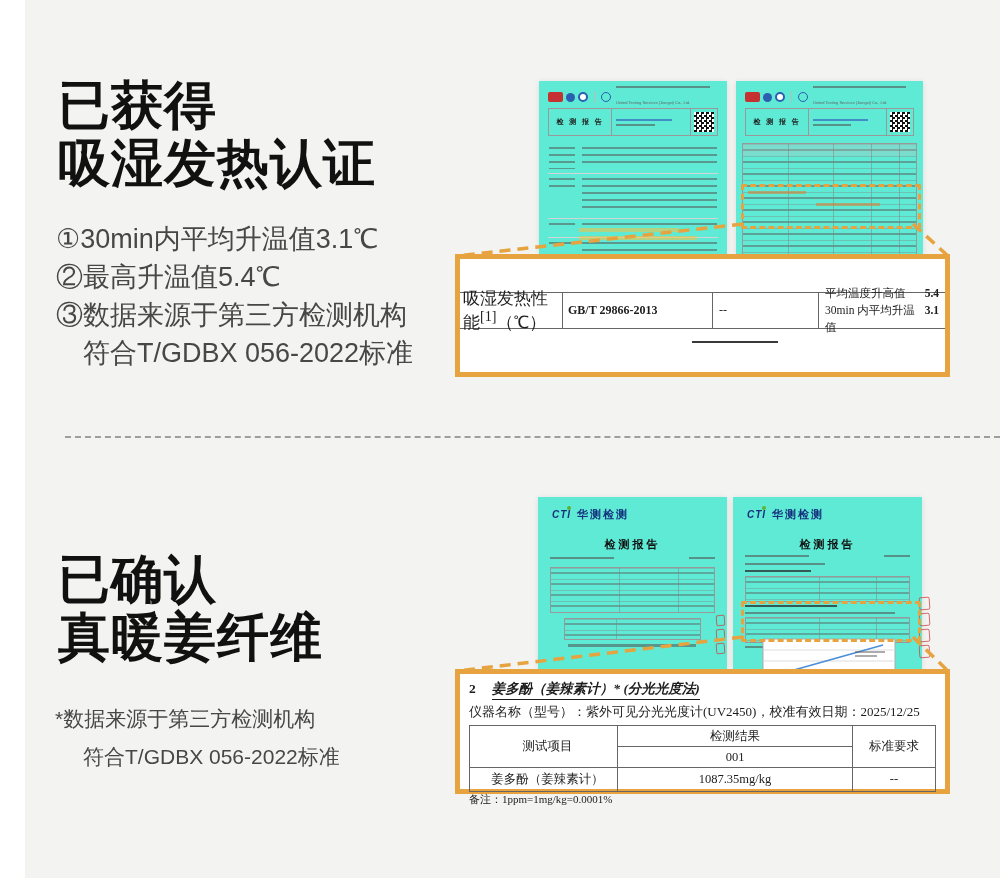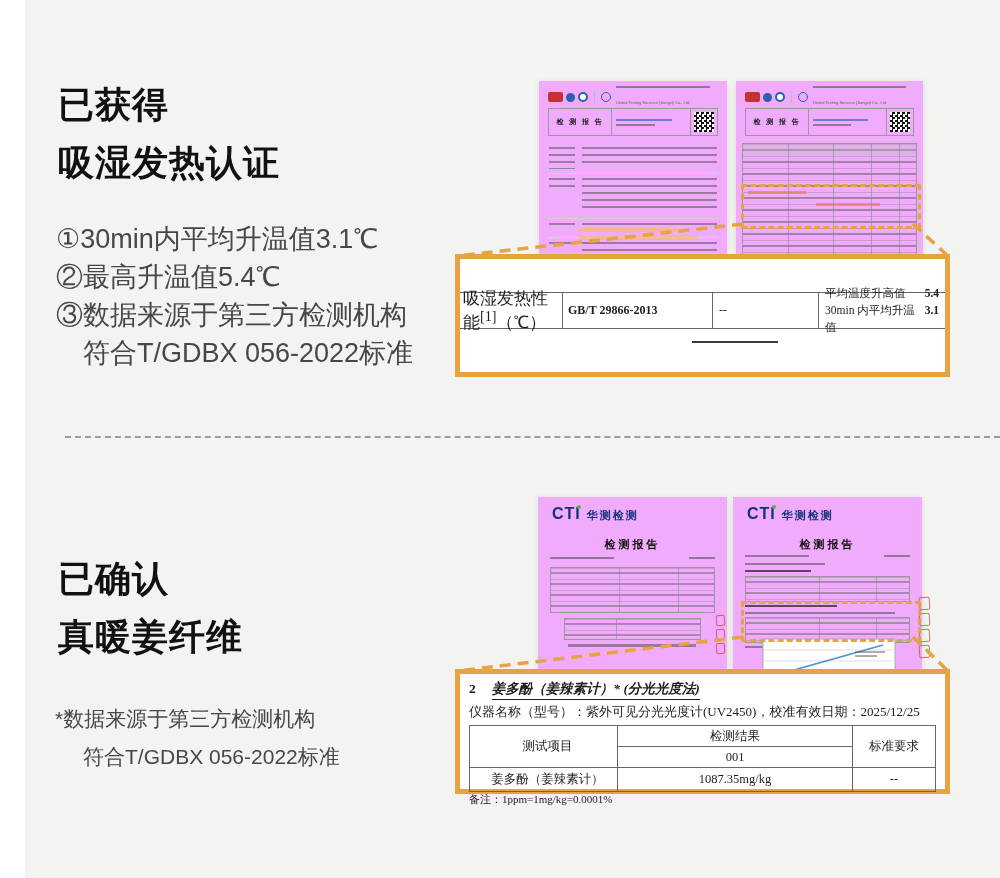--- a/index.html
+++ b/index.html
@@ -1,33 +1,33 @@
 <!DOCTYPE html>
 <html><head>
 <meta charset="utf-8">
 <style>
   html,body{margin:0;padding:0;}
   body{font-family:"Liberation Sans", sans-serif; background:#ffffff;}
   .stage{position:relative;width:1000px;height:878px;background:#ffffff;overflow:hidden;}
   .bg{position:absolute;left:25px;top:0;width:975px;height:878px;background:#f3f3f1;}
 
   
-  .big-title{position:absolute;font-size:36px;font-weight:800;color:#111;line-height:58px;letter-spacing:1px;}
+  .big-title{position:absolute;font-size:52px;font-weight:800;color:#111;line-height:58px;letter-spacing:1px;}
   .title-top{left:58px;top:76px;}
   .title-bottom{left:58px;top:550px;}
   .bullets{position:absolute;left:56px;top:220px;font-size:27px;color:#474747;line-height:38px;}
   .bullets .indent{padding-left:27px;}
   .notes{position:absolute;left:55px;top:700px;font-size:21px;color:#474747;line-height:38px;}
   .notes .indent{padding-left:28px;}
 
   
   .divider{position:absolute;left:65px;top:436px;width:935px;border-top:2px dashed #9e9e9e;}
 
   
-  .report-page{position:absolute;background:#f0abfc;box-shadow:0 1px 6px rgba(0,0,0,.10);overflow:hidden;z-index:1;}
+  .report-page{position:absolute;background:#5eead4;box-shadow:0 1px 6px rgba(0,0,0,.10);overflow:hidden;z-index:1;}
   .pageA{left:539px;top:81px;width:188px;height:173px;}
   .pageB{left:736px;top:81px;width:187px;height:173px;}
   .pageC{left:538px;top:497px;width:189px;height:172px;}
   .pageD{left:733px;top:497px;width:189px;height:172px;}
 
   .lines{background-image:repeating-linear-gradient(to bottom, rgba(85,85,85,.55) 0 2px, transparent 2px 7px);background-size:100% 7px;}
   .bar{background:rgba(85,85,85,.6);height:2px;}
   .bluebar{background:rgba(50,90,190,.65);height:2px;}
 
   
@@ -61,21 +61,21 @@
   .table-b{position:absolute;left:6px;right:6px;top:62px;bottom:-10px;border:1px solid #999;
     background-image:
       repeating-linear-gradient(to bottom, rgba(130,130,130,.38) 0 1px, transparent 1px 12px),
       repeating-linear-gradient(to bottom, transparent 0 5px, rgba(90,90,90,.5) 5px 7px, transparent 7px 12px);}
   .vline{position:absolute;top:0;bottom:0;width:1px;background:rgba(130,130,130,.5);}
   .shade{position:absolute;left:0;right:0;top:0;height:12px;background:rgba(190,190,190,.3);}
   .orangebit{position:absolute;background:rgba(230,120,40,.55);height:3px;}
 
   
   .cti-head{position:absolute;left:14px;top:10px;display:flex;align-items:baseline;gap:6px;}
-  .cti-logo{font-weight:800;font-size:16px;color:#15317e;letter-spacing:1px;position:relative;line-height:14px;}
+  .cti-logo{font-weight:800;font-size:10px;color:#15317e;letter-spacing:1px;position:relative;line-height:14px;font-style:italic;}
   .cti-dot{position:absolute;width:4px;height:4px;background:#5cb531;border-radius:50%;top:-2px;right:0px;}
   .cti-cn{font-weight:700;font-size:11px;color:#15317e;letter-spacing:2px;}
   .cti-title{position:absolute;left:0;right:0;top:40px;text-align:center;font-family:"Liberation Serif",serif;font-weight:700;font-size:11px;letter-spacing:3px;color:#111;}
   .meta{position:absolute;left:12px;right:12px;display:flex;justify-content:space-between;}
   .mini-table{position:absolute;border:1px solid #999;
     background-image:
       repeating-linear-gradient(to bottom, rgba(130,130,130,.38) 0 1px, transparent 1px 11px),
       repeating-linear-gradient(to bottom, transparent 0 4px, rgba(90,90,90,.45) 4px 6px, transparent 6px 11px);}
   .starline{position:absolute;height:3px;background:rgba(80,80,80,.55);}
 

